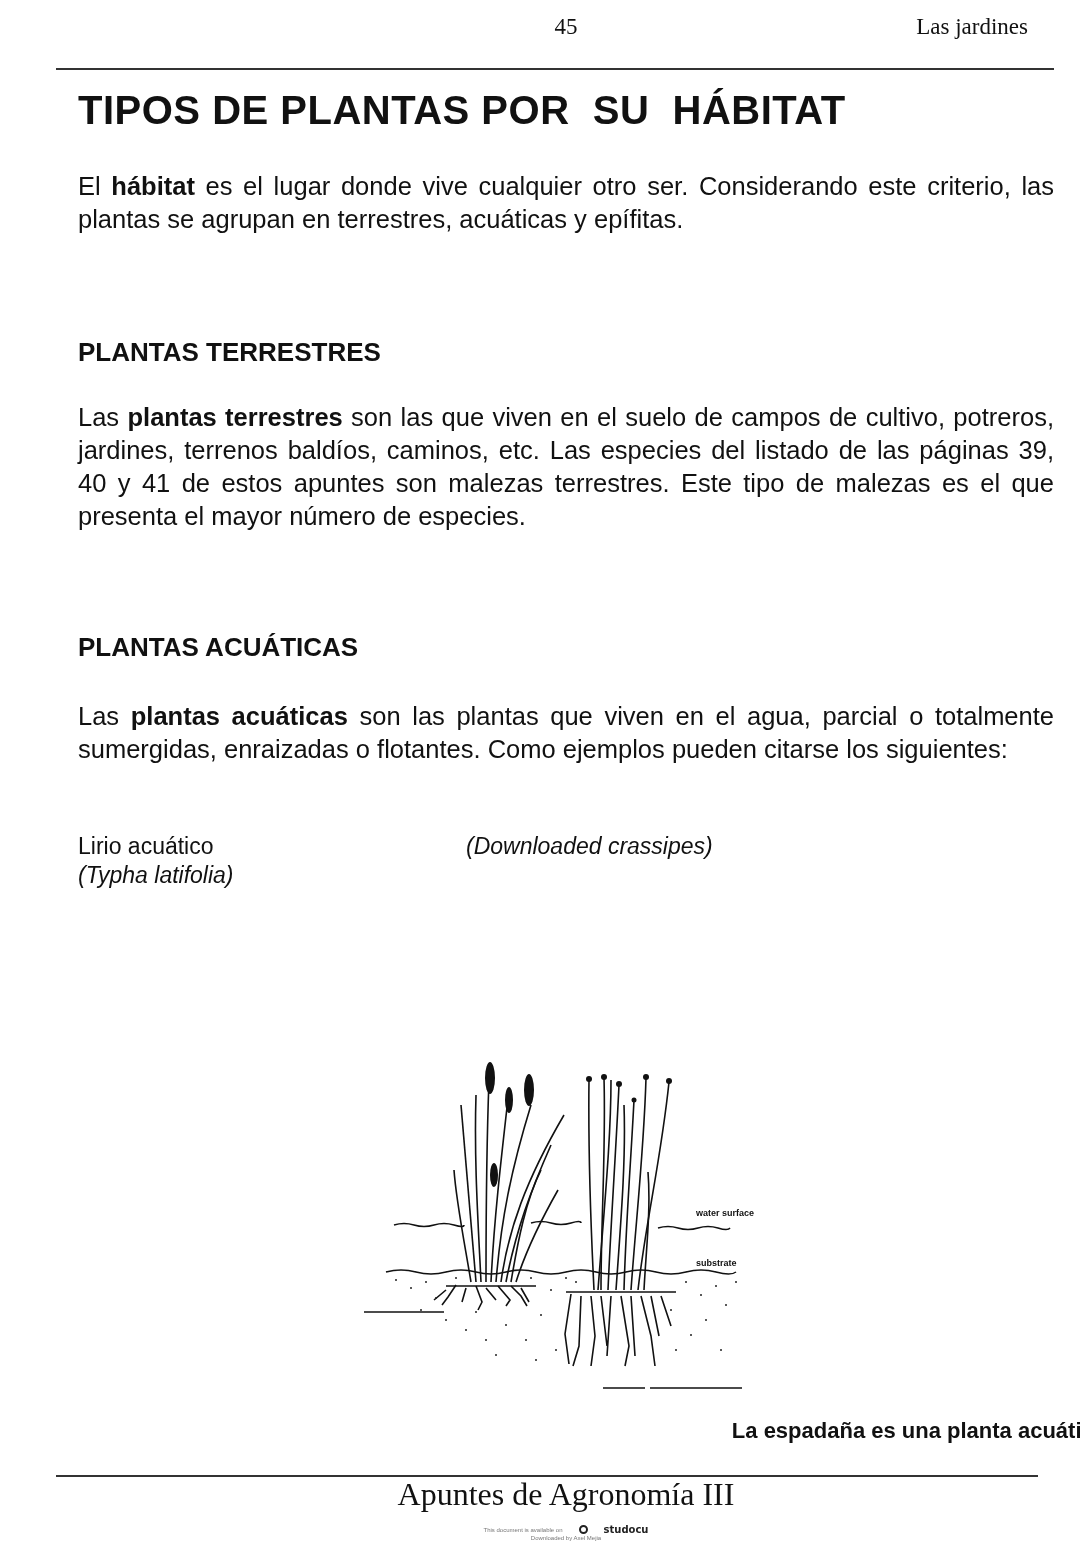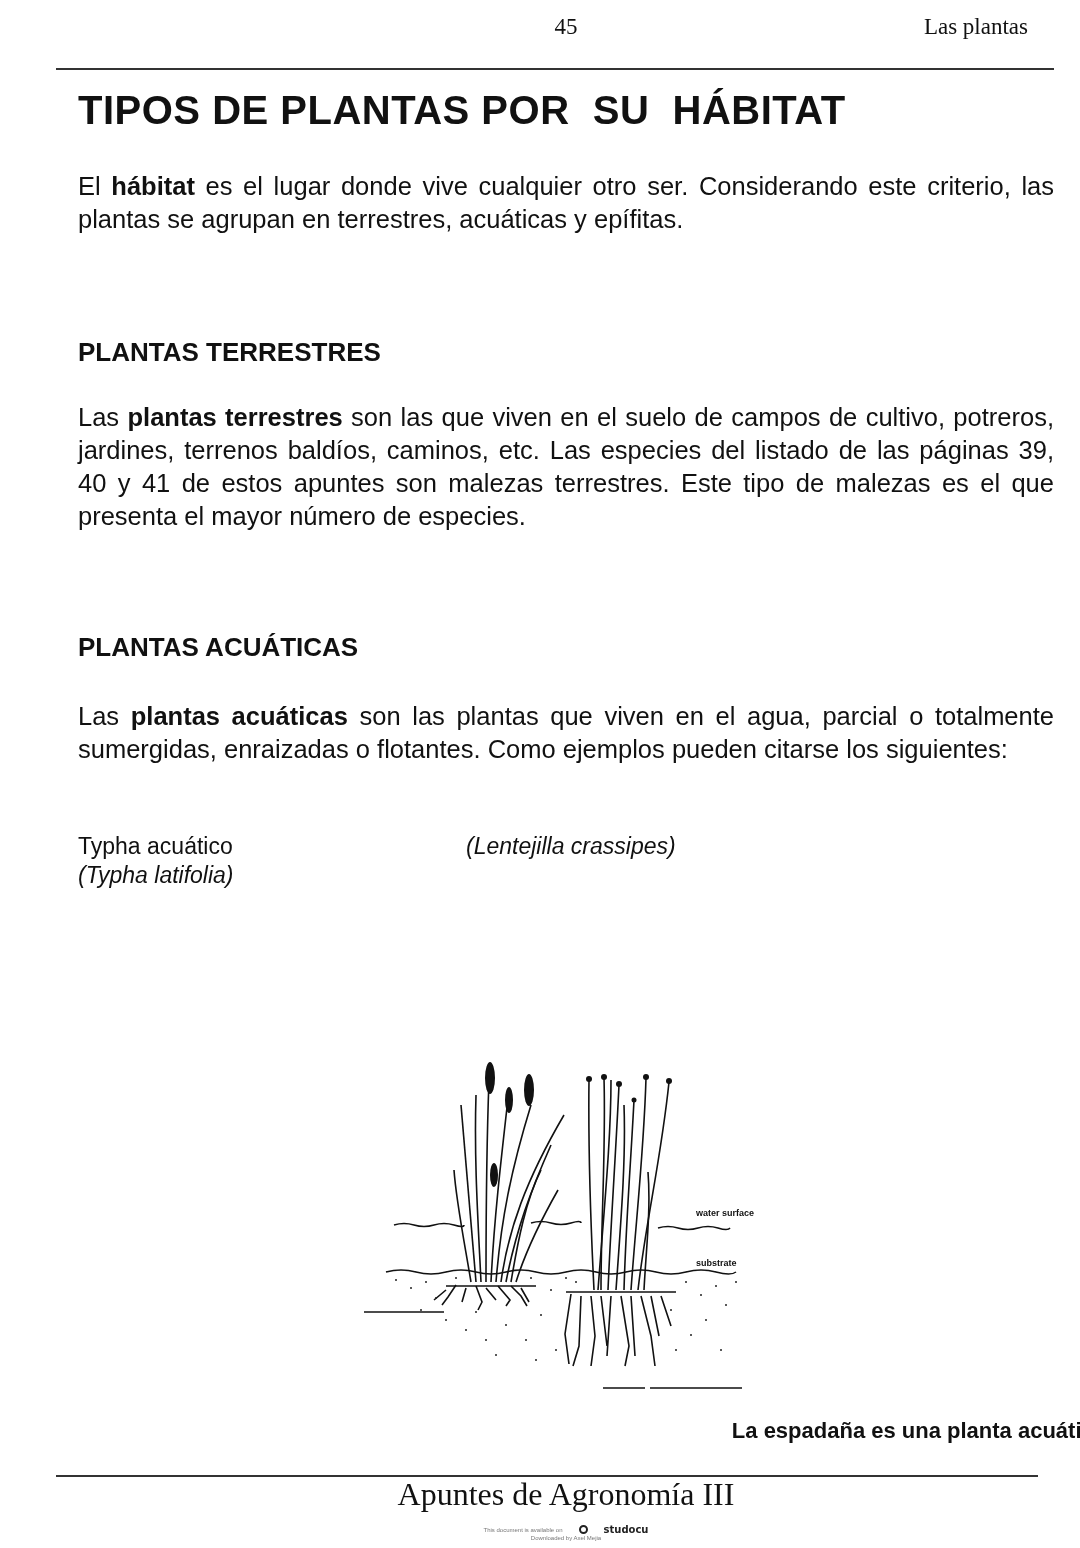--- a/index.html
+++ b/index.html
@@ -21,43 +21,43 @@
   .caption { left: 0; width: 1080px; top: 1418px; text-align: right; font-size: 22px; font-weight: bold; }
   .footer { left: 0; width: 1080px; top: 1476px; text-align: center; font-size: 32px; }
   .watermark { left: 0; width: 1080px; top: 1524px; text-align: center; font-size: 6px; color: #777; }
   .wm-row { display: flex; justify-content: center; align-items: center; gap: 16px; }
   .wm-brand { font-size: 10px; font-weight: bold; color: #222; font-family: "DejaVu Sans", sans-serif; }
 </style>
 </head>
 <body>
 
 <div class="abs serif page-num">45</div>
-<div class="abs serif running-head">Las plantas</div>
+<div class="abs serif running-head">Las jardines</div>
 <div class="abs rule" style="left:56px; top:68px; width:972px;"></div>
 
 <div class="abs title">TIPOS DE PLANTAS POR  SU  HÁBITAT</div>
 
 <div class="abs para" style="top:170px;">
   <span>El </span><b>hábitat</b><span> es el lugar donde vive cualquier otro ser. Considerando este criterio, las plantas se agrupan en terrestres, acuáticas y epífitas.</span>
 </div>
 
 <div class="abs h2" style="top:337px;">PLANTAS TERRESTRES</div>
 <div class="abs para" style="top:401px;">
   <span>Las </span><b>plantas terrestres</b><span> son las que viven en el suelo de campos de cultivo, potreros, jardines, terrenos baldíos, caminos, etc. Las especies del listado de las páginas 39, 40 y 41 de estos apuntes son malezas terrestres. Este tipo de malezas es el que presenta el mayor número de especies.</span>
 </div>
 
 <div class="abs h2" style="top:632px;">PLANTAS ACUÁTICAS</div>
 <div class="abs para" style="top:700px;">
   <span>Las </span><b>plantas acuáticas</b><span> son las plantas que viven en el agua, parcial o totalmente sumergidas,  enraizadas o flotantes. Como ejemplos pueden citarse los siguientes:</span>
 </div>
 
 <div class="abs species">
   <div class="species-row">
-    <span class="common">Typha acuático</span>
-    <span class="sci">(Lentejilla crassipes)</span>
+    <span class="common">Lirio acuático</span>
+    <span class="sci">(Downloaded crassipes)</span>
   </div>
   <div class="species-row">
     <span class="sci"> (Typha latifolia)</span>
   </div>
 </div>
 
 <div class="abs figure">
   <svg width="480" height="350" viewBox="0 0 480 350" xmlns="http://www.w3.org/2000/svg">
     <g stroke="#111" fill="none" stroke-width="1.6">
 

